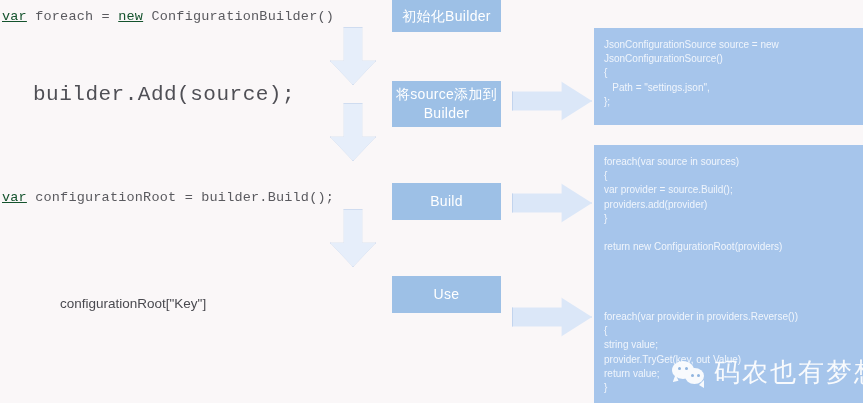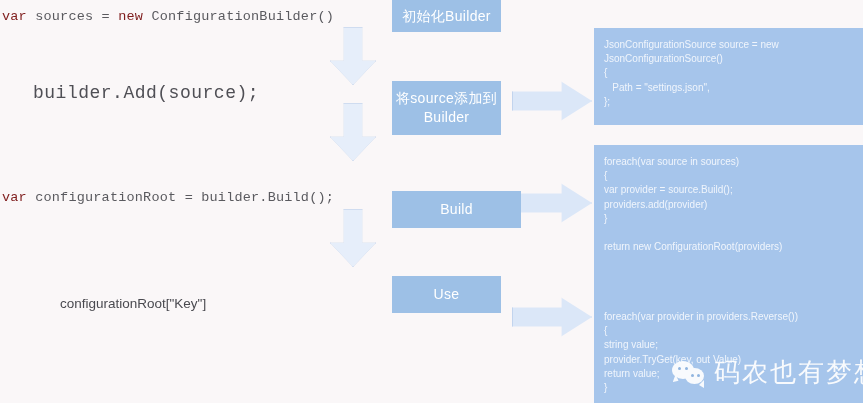--- a/index.html
+++ b/index.html
@@ -21,32 +21,32 @@
     background: #faf7f8;
   }
 
   
   .code-line {
     position: absolute;
     font-family: "Liberation Mono", monospace;
     color: #5a5a5f;
     white-space: pre;
   }
-  .kw { color: #7f1d1d; }
+  .kw { color: #14532d; text-decoration: underline; }
 
   #stmt-builder {
     left: 2px;
     top: 9px;
     font-size: 13.5px;
     letter-spacing: 0.2px;
   }
   #stmt-add {
     left: 33px;
     top: 83px;
-    font-size: 18px;
+    font-size: 21px;
     color: #4f4f55;
     letter-spacing: 0.5px;
   }
   #stmt-root {
     left: 2px;
     top: 190px;
     font-size: 13.5px;
     letter-spacing: 0.2px;
     text-align: center;
   }
@@ -186,21 +186,21 @@
     font-family: "DejaVu Sans", sans-serif;
     white-space: nowrap;
     text-shadow: 0 0 1px rgba(160,190,225,0.6);
   }
 </style>
 </head>
 <body>
 
 <div class="canvas">
 
-  <div class="code-line" id="stmt-builder"><span class="kw">var</span><span> sources = </span><span class="kw">new</span><span> ConfigurationBuilder()</span></div>
+  <div class="code-line" id="stmt-builder"><span class="kw">var</span><span> foreach = </span><span class="kw">new</span><span> ConfigurationBuilder()</span></div>
 
   <div class="code-line" id="stmt-add">builder.Add(source);</div>
 
   <div class="code-line" id="stmt-root"><span class="kw">var</span><span> configurationRoot = builder.Build();</span></div>
 
   <div id="stmt-use">configurationRoot["Key"]</div>
 
   <div class="arrow-down" style="left:330px; top:27px;">
       <div class="shape"></div>
     </div>
@@ -216,24 +216,24 @@
     </div>
   <div class="arrow-right" style="left:512px; top:183px;">
       <div class="shape"></div>
     </div>
   <div class="arrow-right" style="left:512px; top:297px;">
       <div class="shape"></div>
     </div>
 
   <div class="step-box" style="left:392px; top:0px; width:109px; height:32px;">初始化Builder</div>
 
-  <div class="step-box" style="left:392px; top:81px; width:109px; height:54px;">将source添加到
+  <div class="step-box" style="left:392px; top:81px; width:109px; height:46px;">将source添加到
 Builder</div>
 
-  <div class="step-box" style="left:392px; top:191px; width:129px; height:37px;text-align:right;">Build</div>
+  <div class="step-box" style="left:392px; top:183px; width:109px; height:37px;text-align:right;">Build</div>
 
   <div class="step-box" style="left:392px; top:276px; width:109px; height:37px;">Use</div>
 
   <div class="code-panel" style="left:594px; top:28px; width:269px; height:97px;">JsonConfigurationSource source = new
 JsonConfigurationSource()
 {
    Path = "settings.json",
 };</div>
 
   <div class="code-panel" style="left:594px; top:145px; width:269px; height:157px;">foreach(var source in sources)

